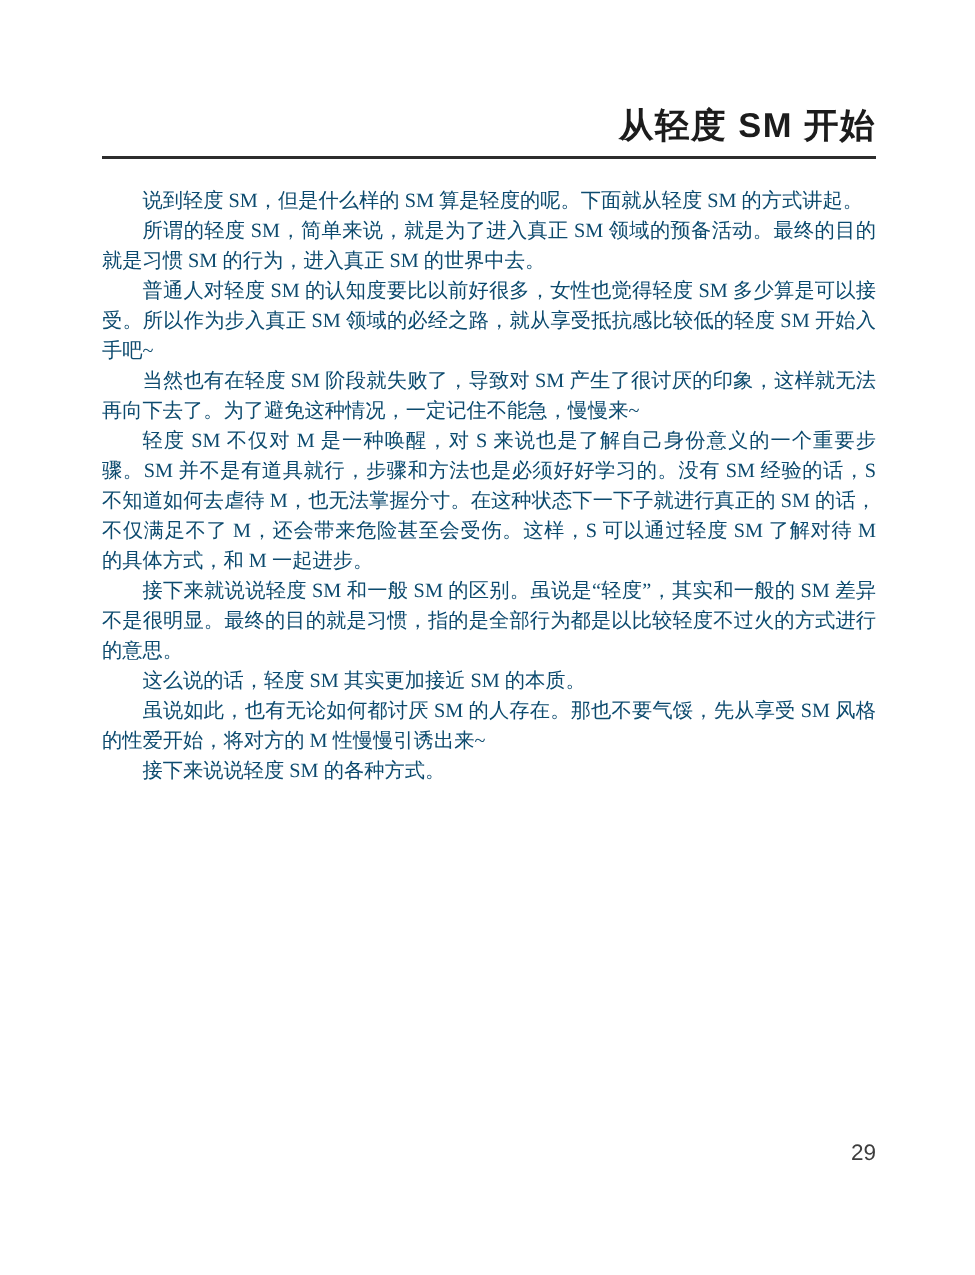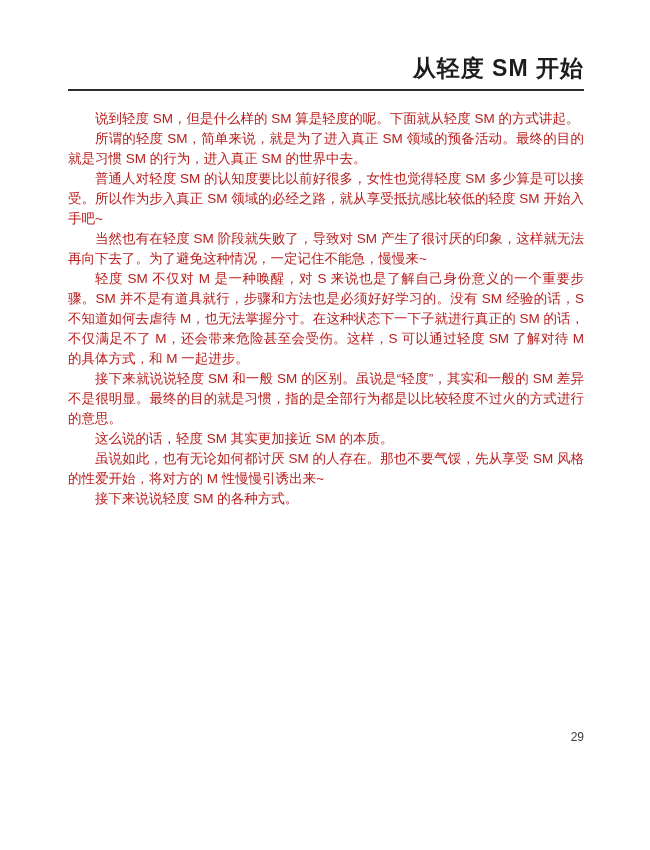--- a/index.html
+++ b/index.html
@@ -14,21 +14,21 @@
   }
   .page {
     position: relative;
     width: 650px;
     height: 850px;
     background: #ffffff;
     overflow: hidden;
   }
   .header {
     margin: 0 66px 0 68px;
-    padding-top: 54px;
+    padding-top: 69px;
   }
   .page-title {
     text-align: right;
     font-size: 23px;
     font-weight: 700;
     color: #1c1c1c;
     line-height: 28px;
     letter-spacing: 1px;
     margin: 0;
   }
@@ -38,30 +38,31 @@
     border-top: 2px solid #2d2d2d;
     margin: 7px 0 0 0;
   }
   .body-text {
     margin: 18px 66px 0 68px;
   }
   .para {
     margin: 0;
     font-size: 13.5px;
     line-height: 20px;
-    color: #b91c1c;
+    color: #0c4a6e;
     text-align: justify;
     text-indent: 2em;
     word-break: break-all;
+    font-family: Liberation Serif, serif;
   }
   .page-number {
     position: absolute;
-    top: 730px;
+    top: 760px;
     right: 66px;
-    font-size: 12px;
+    font-size: 15px;
     color: #3d3d3d;
   }
 </style>
 </head>
 <body>
 
 <div class="page">
   <div class="header">
     <h1 class="page-title">从轻度 SM 开始</h1>
     <div class="title-divider"></div>

